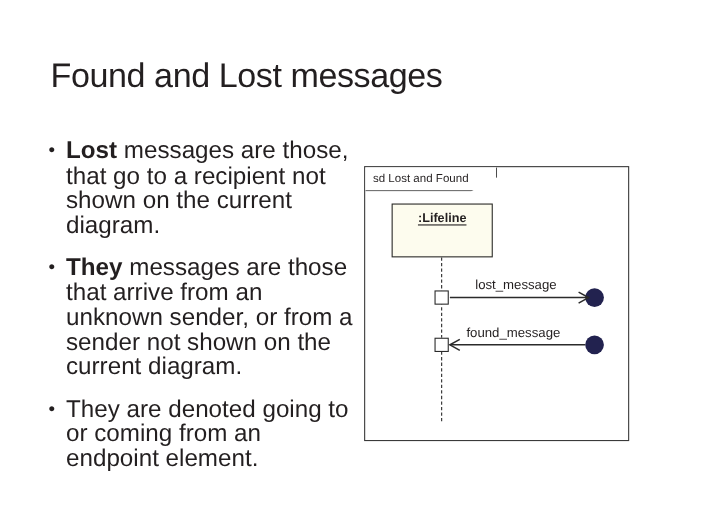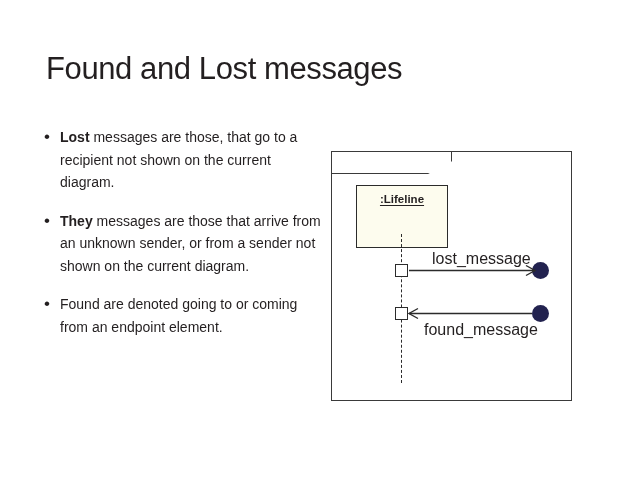--- a/index.html
+++ b/index.html
@@ -46,21 +46,21 @@
   .bullet-marker {
     flex: 0 0 auto;
     width: 16px;
     font-size: 17px;
     line-height: 22.5px;
     color: #231f20;
     text-align: left;
   }
   .bullet-text {
     flex: 1 1 auto;
-    font-size: 14px;
+    font-size: 22px;
     line-height: 22.5px;
     color: #231f20;
   }
   .bullet-text b {
     font-weight: 700;
   }
 
   
   .diagram {
     position: absolute;
@@ -103,21 +103,21 @@
     color: #231f20;
     white-space: nowrap;
   }
 
   
   .lifeline-box {
     position: absolute;
     left: 24px;
     top: 33px;
     width: 92px;
-    height: 63px;
+    height: 49px;
     background: #fdfcee;
     border: 1.6px solid #2b2b2b;
     box-sizing: border-box;
   }
   .lifeline-label {
     position: absolute;
     left: 0;
     right: 0;
     top: 7px;
     text-align: center;
@@ -167,55 +167,58 @@
     left: 0;
     top: 0;
     width: 241px;
     height: 250px;
     overflow: visible;
     pointer-events: none;
   }
 
   .msg-label {
     position: absolute;
-    font-size: 16px;
+    font-size: 12px;
     line-height: 14px;
     color: #231f20;
     white-space: nowrap;
   }
   .msg-label.lost  { left: 100px; top: 100px; }
-  .msg-label.found { left: 92px;  top: 143px; margin-top: 28px; }
+  .msg-label.found { left: 92px;  top: 143px; }
 </style>
 </head>
 <body>
 
 <div class="slide-title">Found and Lost messages</div>
 
 <div class="bullet-list">
 
   <div class="bullet-item">
     <span class="bullet-marker">•</span>
     <span class="bullet-text"><b>Lost</b><span> messages are those, that go to a recipient not shown on the current diagram.</span></span>
   </div>
 
   <div class="bullet-item">
     <span class="bullet-marker">•</span>
     <span class="bullet-text"><b>They</b><span> messages are those that arrive from an unknown sender, or from a sender not shown on the current diagram.</span></span>
   </div>
 
   <div class="bullet-item">
     <span class="bullet-marker">•</span>
-    <span class="bullet-text"><b></b><span>Found are denoted going to or coming from an endpoint element.</span></span>
+    <span class="bullet-text"><b></b><span>They are denoted going to or coming from an endpoint element.</span></span>
   </div>
 
 </div>
 
 <div class="diagram">
 
   <div class="frame-tab"></div>
+  <div class="frame-tab-inner">
+    <span class="frame-tab-label">sd Lost and Found</span>
+  </div>
 
   <div class="lifeline-box">
     <span class="lifeline-label">:Lifeline</span>
   </div>
 
   <div class="lifeline-dash"></div>
 
   <div class="exec-box lost"></div>
   <div class="exec-box found"></div>
 

